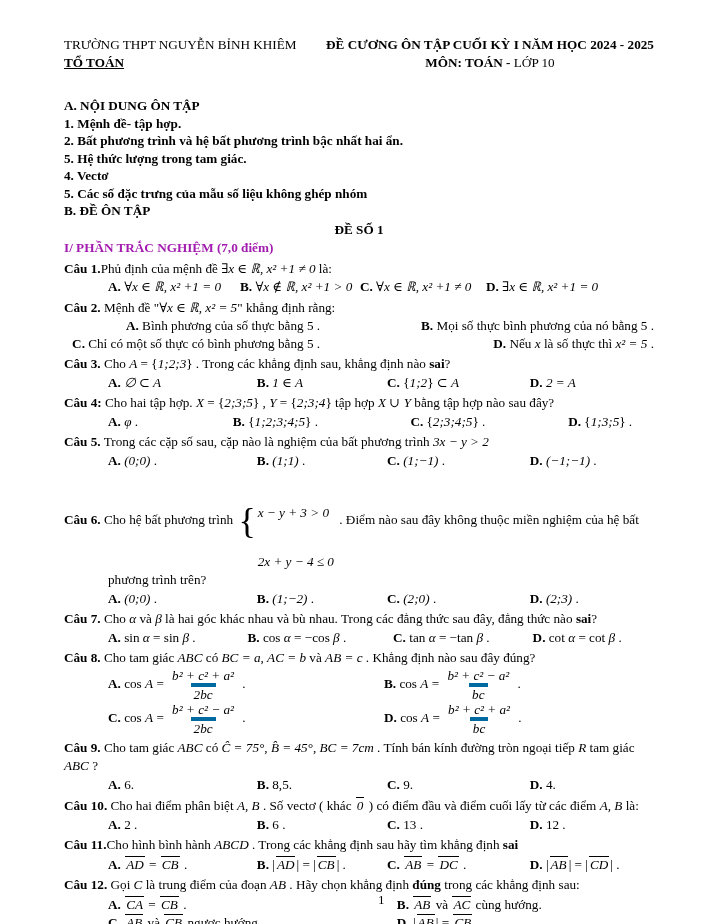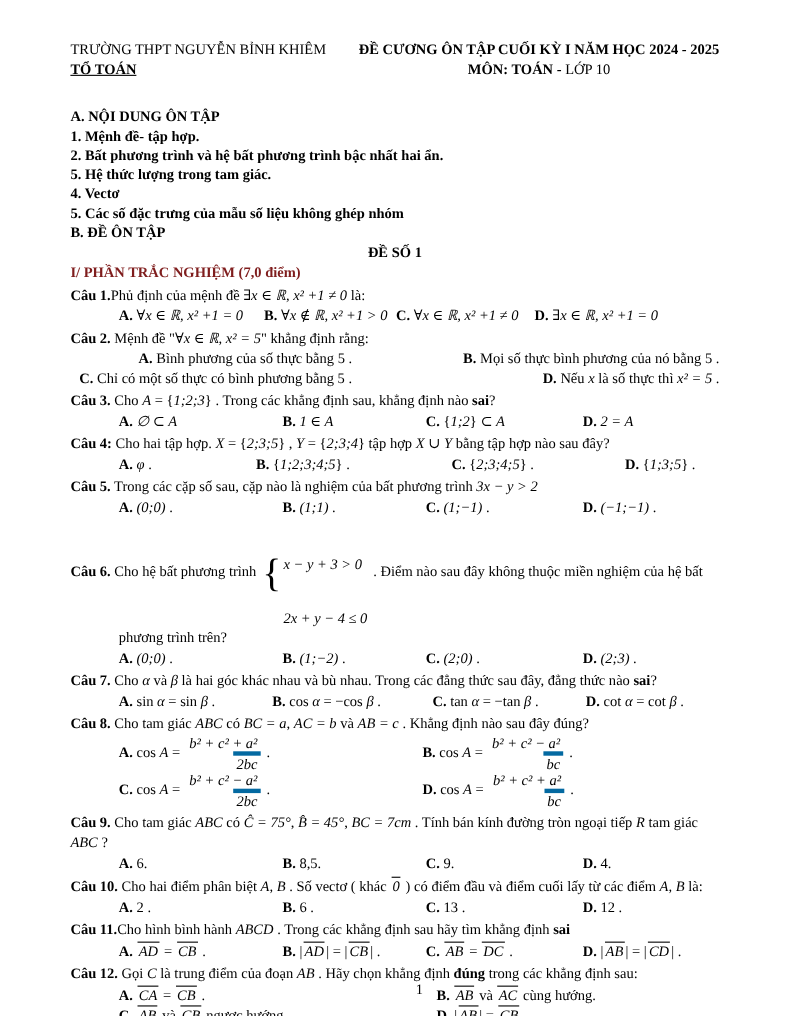--- a/index.html
+++ b/index.html
@@ -13,36 +13,36 @@
   .header{display:flex;margin-bottom:26px;}
   .h-left{width:262px;}
   .h-dept{font-weight:bold;text-decoration:underline;}
   .h-right{flex:1;text-align:center;font-weight:bold;}
   .h-sub-rest{font-weight:normal;}
   
   .h-bold{font-weight:bold;}
   .topic{font-weight:bold;}
   .sec-b{}
   .exam-title{text-align:center;font-weight:bold;margin-top:1px;}
-  .part-heading{color:#7f1d1d;font-weight:bold;margin-top:1px;}
+  .part-heading{color:#a21caf;font-weight:bold;margin-top:1px;}
   
   .q{margin-top:3px;}
   .stem{text-align:justify;}
   .qlabel{font-weight:bold;}
   .stem2{margin-top:1px;}
   .stem2.indent{margin-left:44px;}
   .opts{display:grid;column-gap:6px;margin-top:1px;}
   .opts.indent{margin-left:44px;}
   .opt{white-space:nowrap;overflow:visible;}
   .optk{font-weight:bold;}
   
   .m{font-style:italic;}
   .vec{font-style:italic;position:relative;display:inline-block;padding:1px 2px 0 2px;}
   .vec::before{content:"";position:absolute;top:1px;left:1px;right:1px;border-top:1.2px solid #000;}
-  .frac{display:inline-flex;flex-direction:column;align-items:flex-end;vertical-align:middle;
+  .frac{display:inline-flex;flex-direction:column;align-items:center;vertical-align:middle;
         font-style:italic;line-height:15px;margin:0 2px;}
   .fnum{padding:0 3px;}
   .fden{border-top:4px solid #0369a1;padding:0 3px;}
   .cases{display:inline-flex;align-items:center;vertical-align:middle;font-style:italic;margin:0 2px;}
   .cases .brace{font-size:36px;line-height:30px;font-style:normal;font-weight:normal;margin-right:2px;}
   .clines{display:inline-flex;flex-direction:column;}
   .clines span{display:block;line-height:17px;margin-top:32px;}
   .page-num{position:absolute;bottom:16px;left:378px;}
 </style>
 </head>

